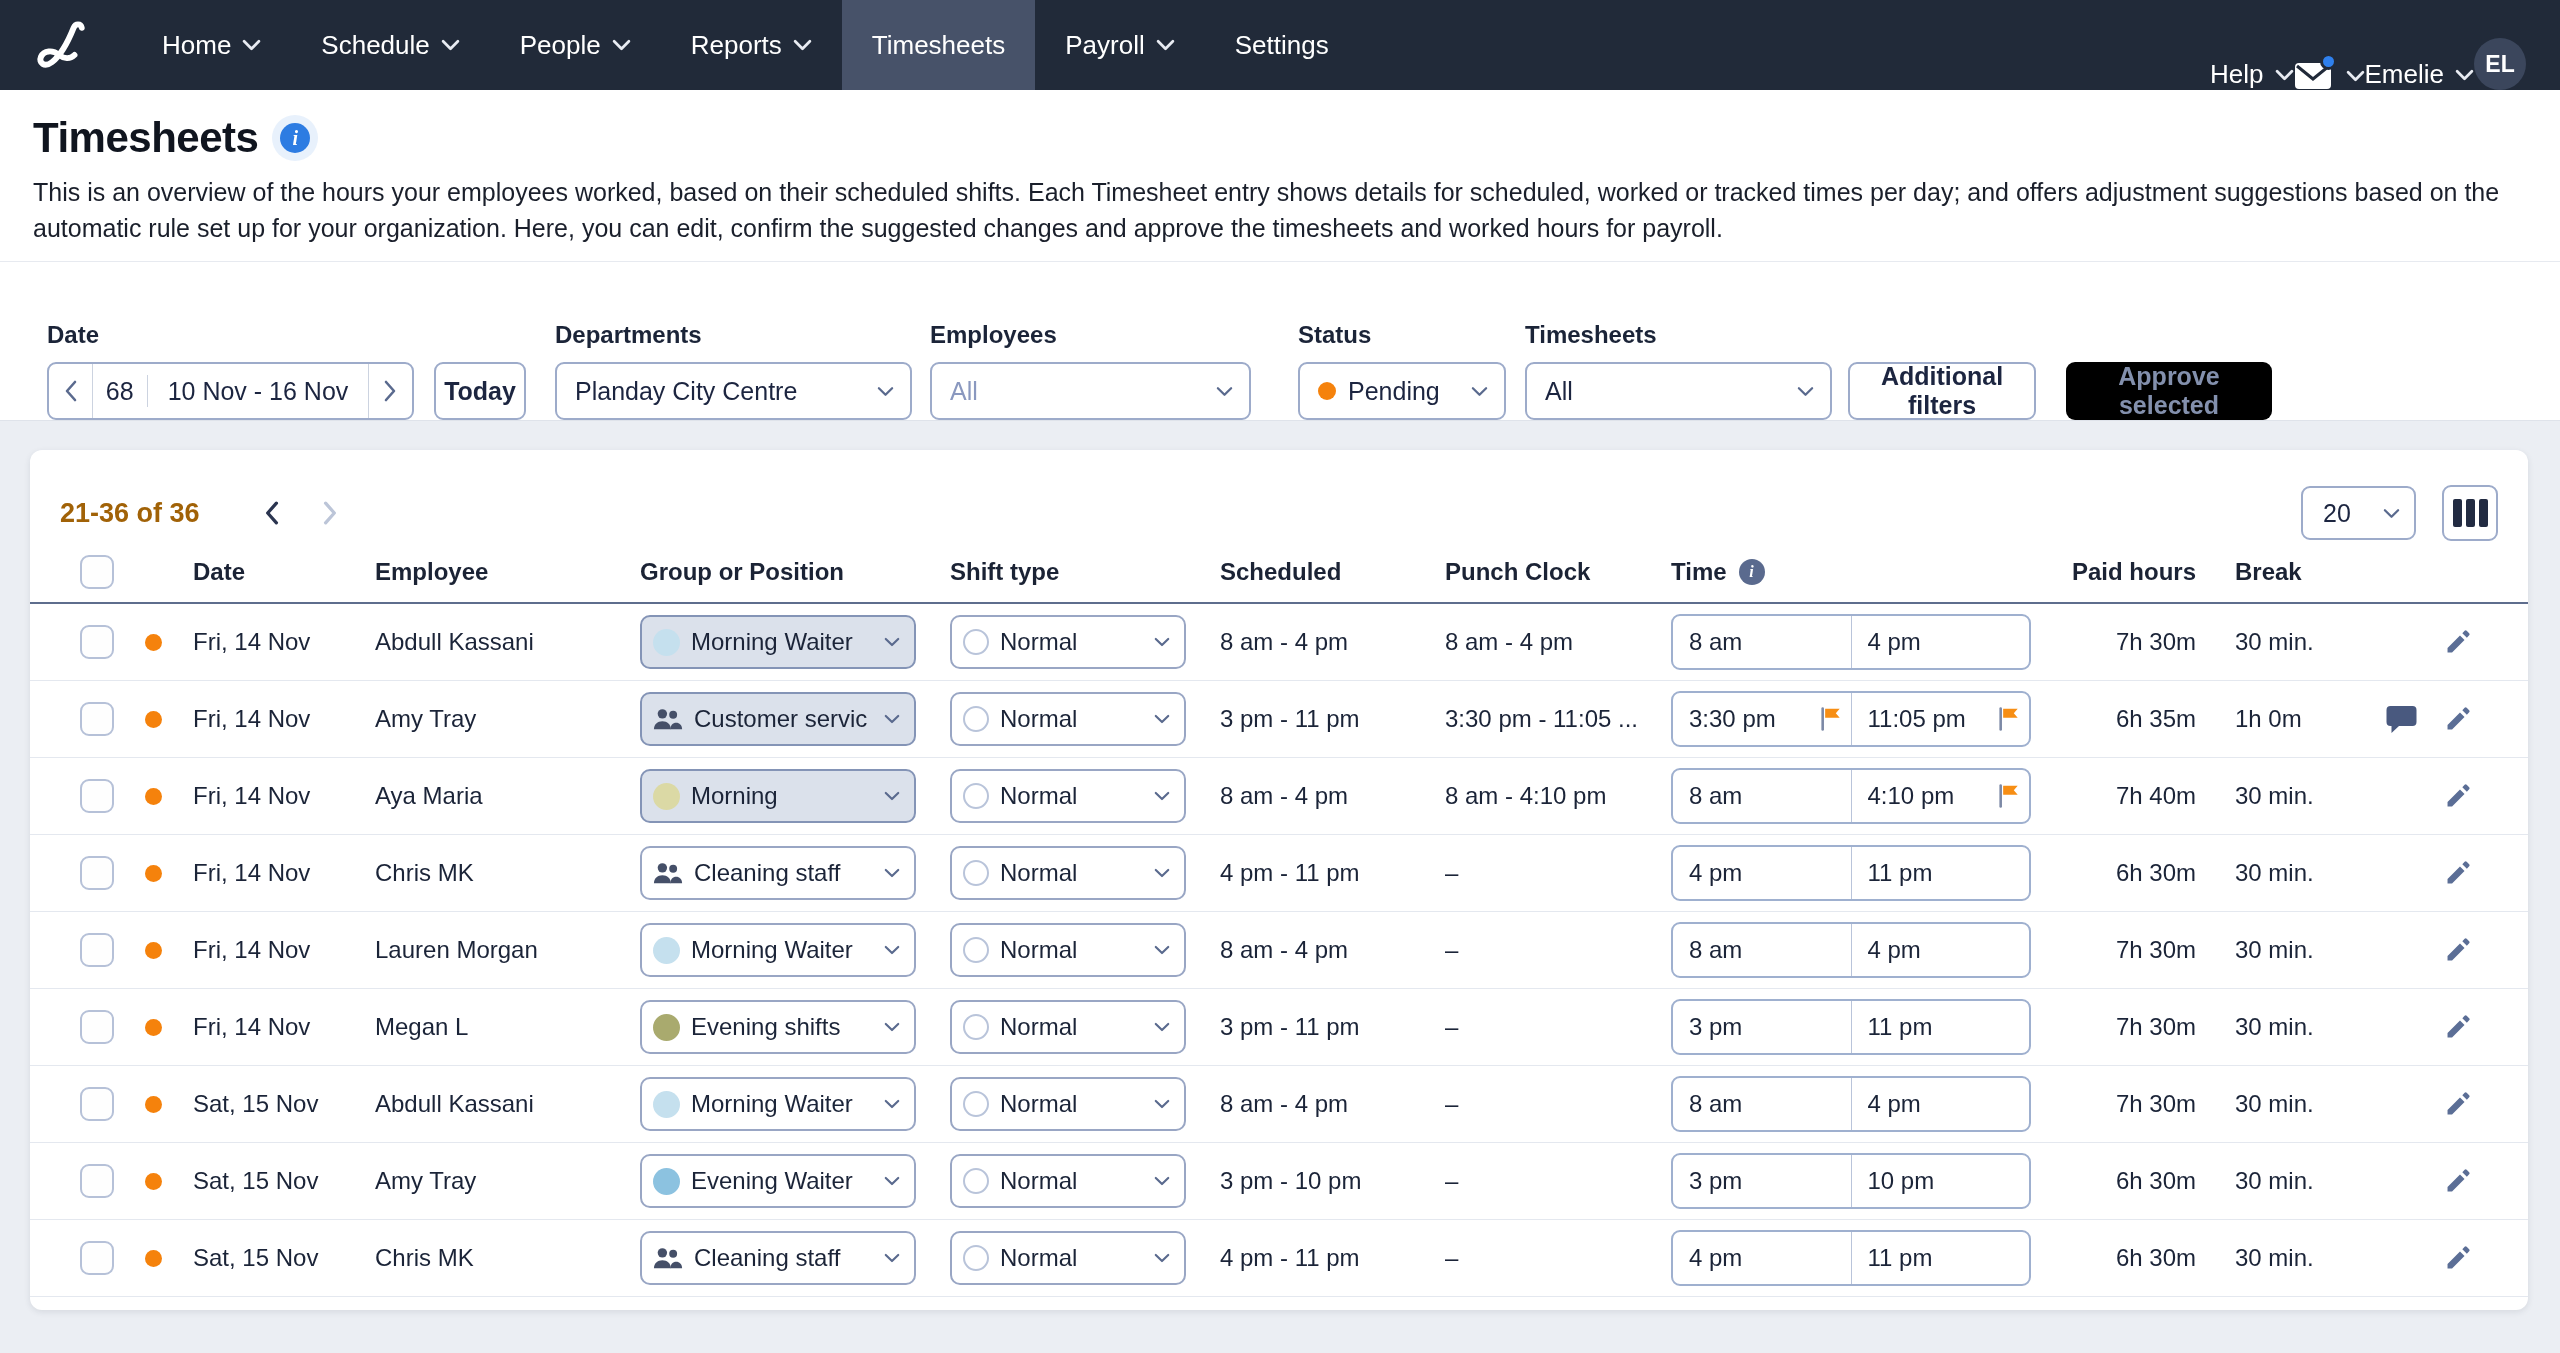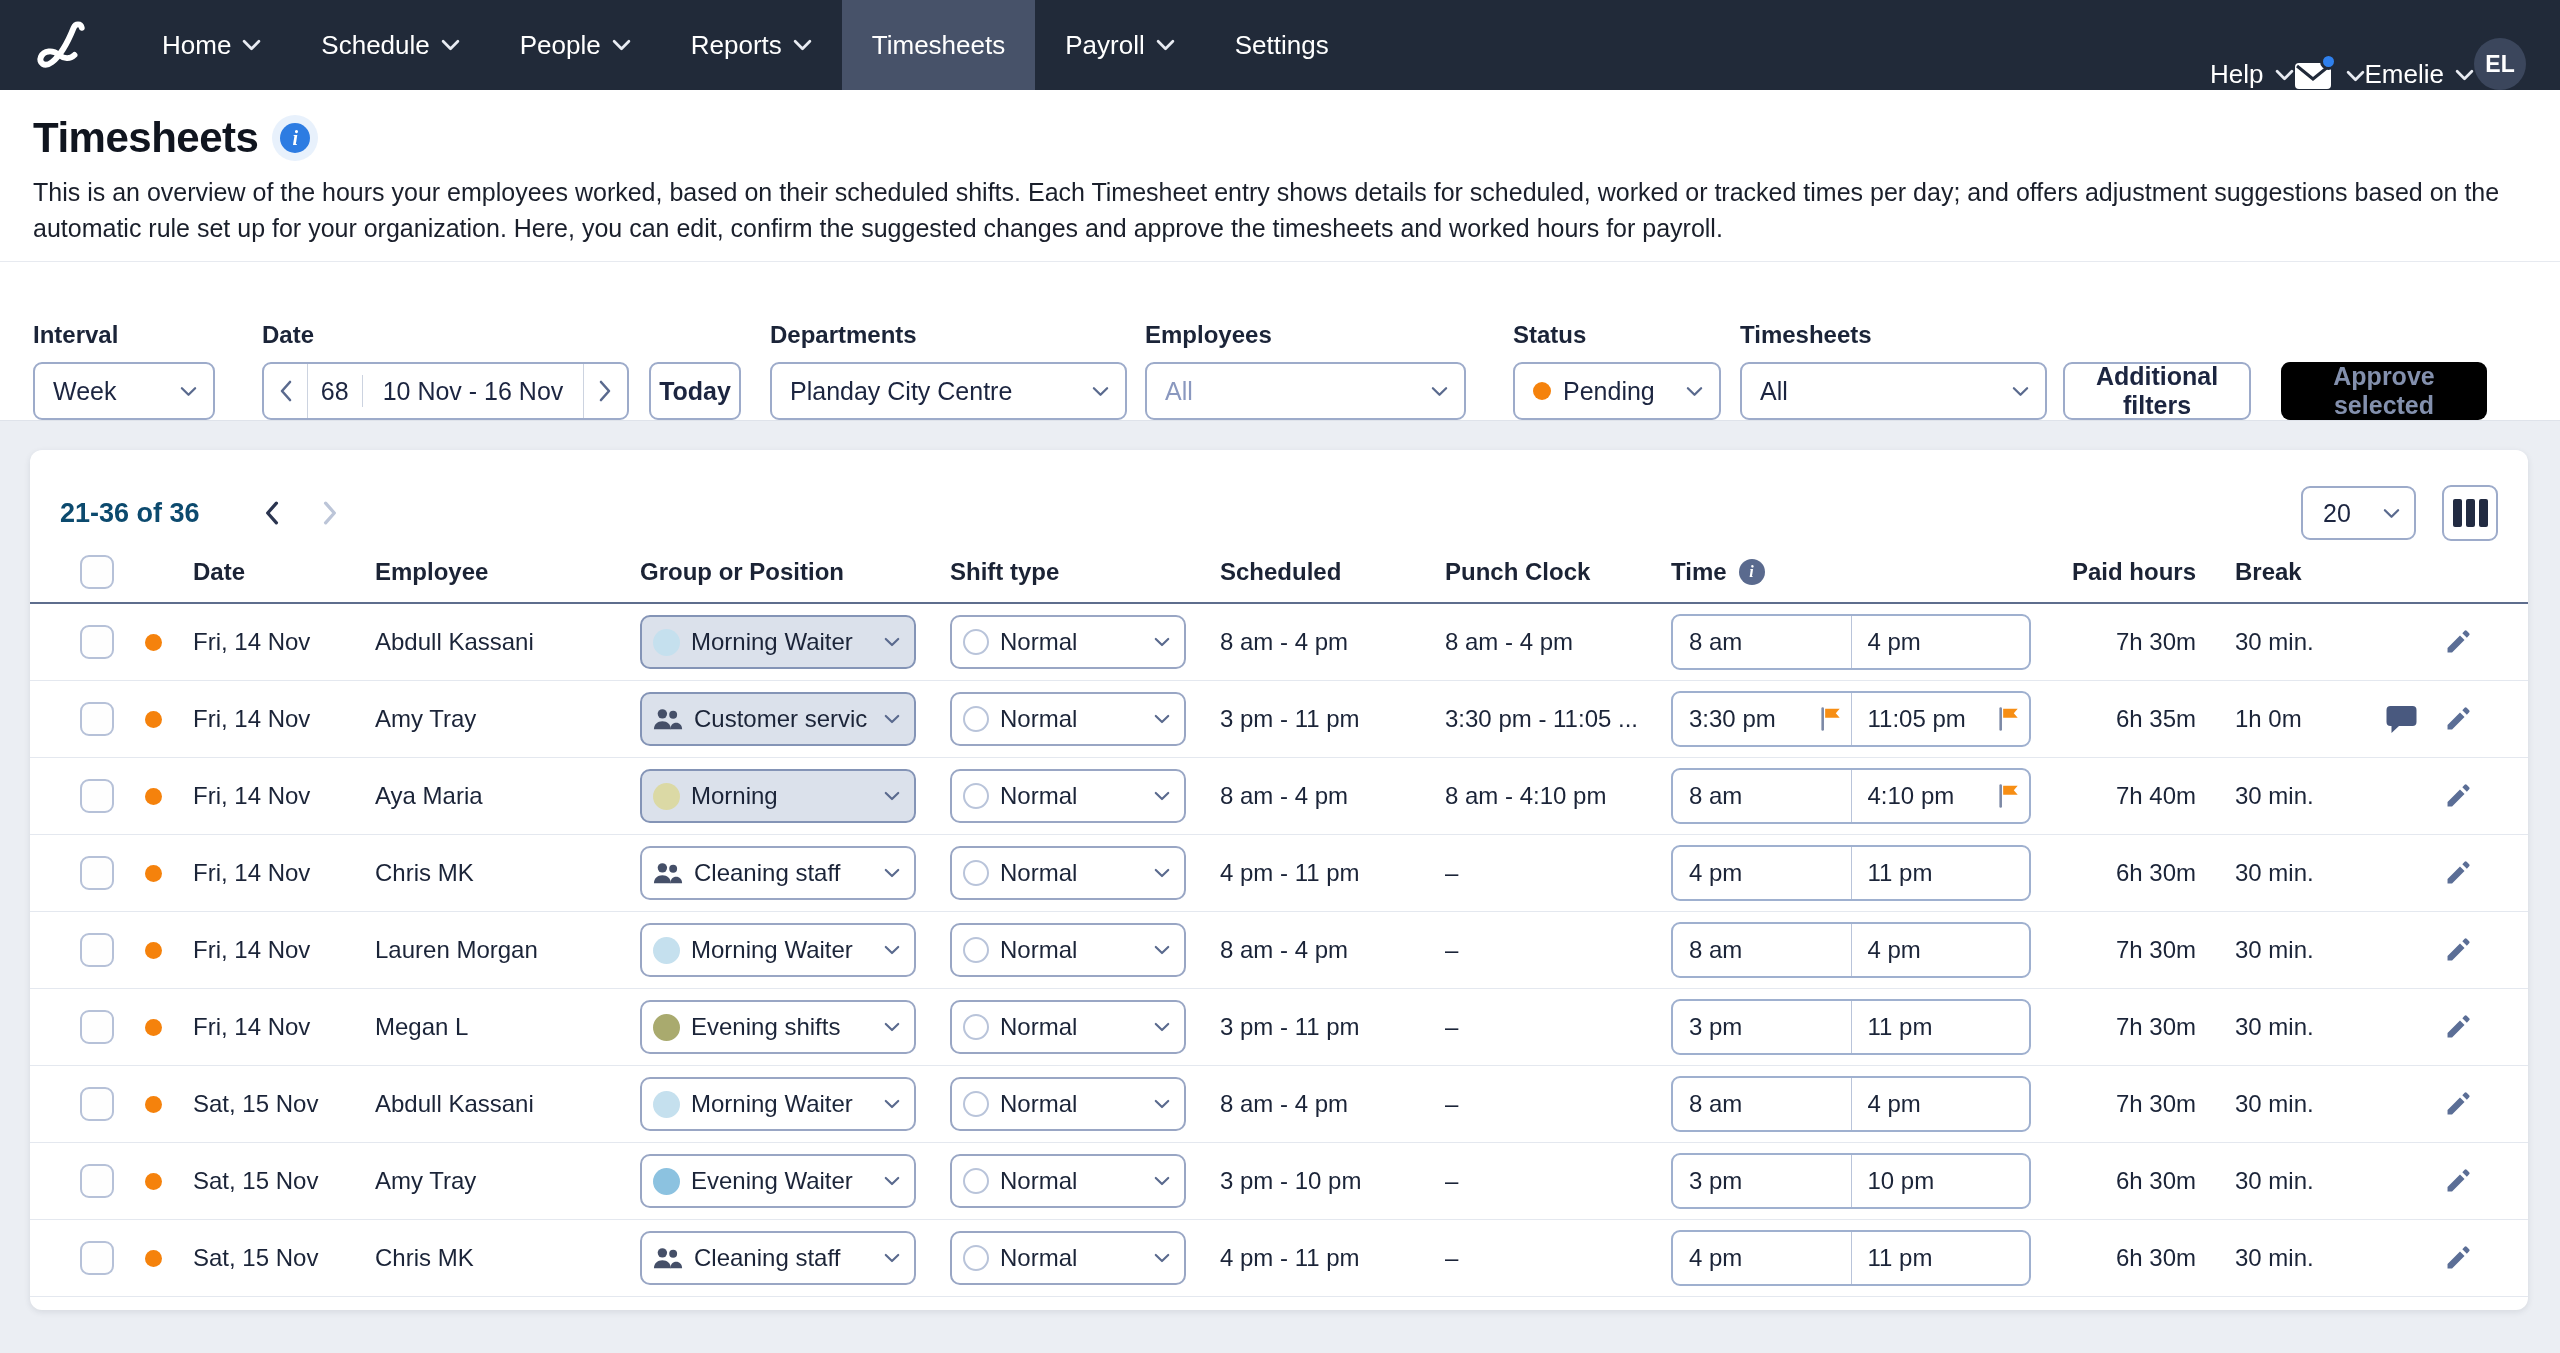--- a/index.html
+++ b/index.html
@@ -58,21 +58,21 @@
   .week-num { width:62px; font-size:25px; }
   .mini-divider { width:1px; height:32px; background:#ccd3e0; }
   .date-range { flex:1; font-size:25px; padding:0 20px; white-space:nowrap; }
 
   
   .content { background:#ebeef3; height:932px; position:relative; }
   .card { position:absolute; left:30px; top:29px; width:2498px; height:860px; background:#fff;
           border-radius:12px; box-shadow:0 2px 6px rgba(25,35,60,.10); overflow:hidden; }
 
   .pag-row { display:flex; align-items:center; padding:34px 30px 0 30px; height:92px; }
-  .pag-text { font-size:27px; font-weight:700; color:#0c4a6e; }
+  .pag-text { font-size:27px; font-weight:700; color:#a16207; }
   .pag-chev { background:none; border:none; cursor:pointer; padding:0; display:flex; align-items:center; }
   .pag-chev.prev { margin-left:64px; color:#2b3550; }
   .pag-chev.next { margin-left:44px; color:#bcc5d8; cursor:default; }
   .pag-right { margin-left:auto; display:flex; align-items:center; gap:26px; }
   .pagesize { width:115px; height:54px; font-size:25px; padding:0 14px 0 20px; }
   .cols-btn { width:56px; height:56px; border:2px solid #9dabca; border-radius:9px; background:#fff;
               display:flex; align-items:center; justify-content:center; gap:4px; cursor:pointer; }
   .cols-btn i { width:9px; height:28px; background:#222b42; border-radius:2px; }
 
   
@@ -196,29 +196,20 @@
   <div class="title-row">
     <div class="page-title">Timesheets</div>
     <div class="info-halo">
       <div class="info-badge">i</div>
     </div>
   </div>
   <div class="page-desc">This is an overview of the hours your employees worked, based on their scheduled shifts. Each Timesheet entry shows details for scheduled, worked or tracked times per day; and offers adjustment suggestions based on the automatic rule set up for your organization. Here, you can edit, confirm the suggested changes and approve the timesheets and worked hours for payroll.</div>
 </div>
 
 <div class="filter-bar">
-  <div class="fgroup" style="margin-left:33px;">
-    <div class="flabel">Interval</div>
-    <div class="ctrl select" style="width:182px;">
-      <span>Week</span>
-      <svg class="chev" width="17" height="11" viewBox="0 0 18 11">
-          <path d="M2 2l7 7 7-7" fill="none" stroke="currentColor" stroke-width="2.4" stroke-linecap="round" stroke-linejoin="round"></path>
-        </svg>
-    </div>
-  </div>
 
   <div class="fgroup" style="margin-left:47px;">
     <div class="flabel">Date</div>
     <div class="ctrl date-box" style="width:367px;">
       <div class="date-seg date-chev l">
         <svg width="13" height="22" viewBox="0 0 13 22">
             <path d="M11 2L3 11l8 9" fill="none" stroke="currentColor" stroke-width="2.6" stroke-linecap="round" stroke-linejoin="round"></path>
           </svg>
       </div>
       <div class="date-seg week-num">68</div>

